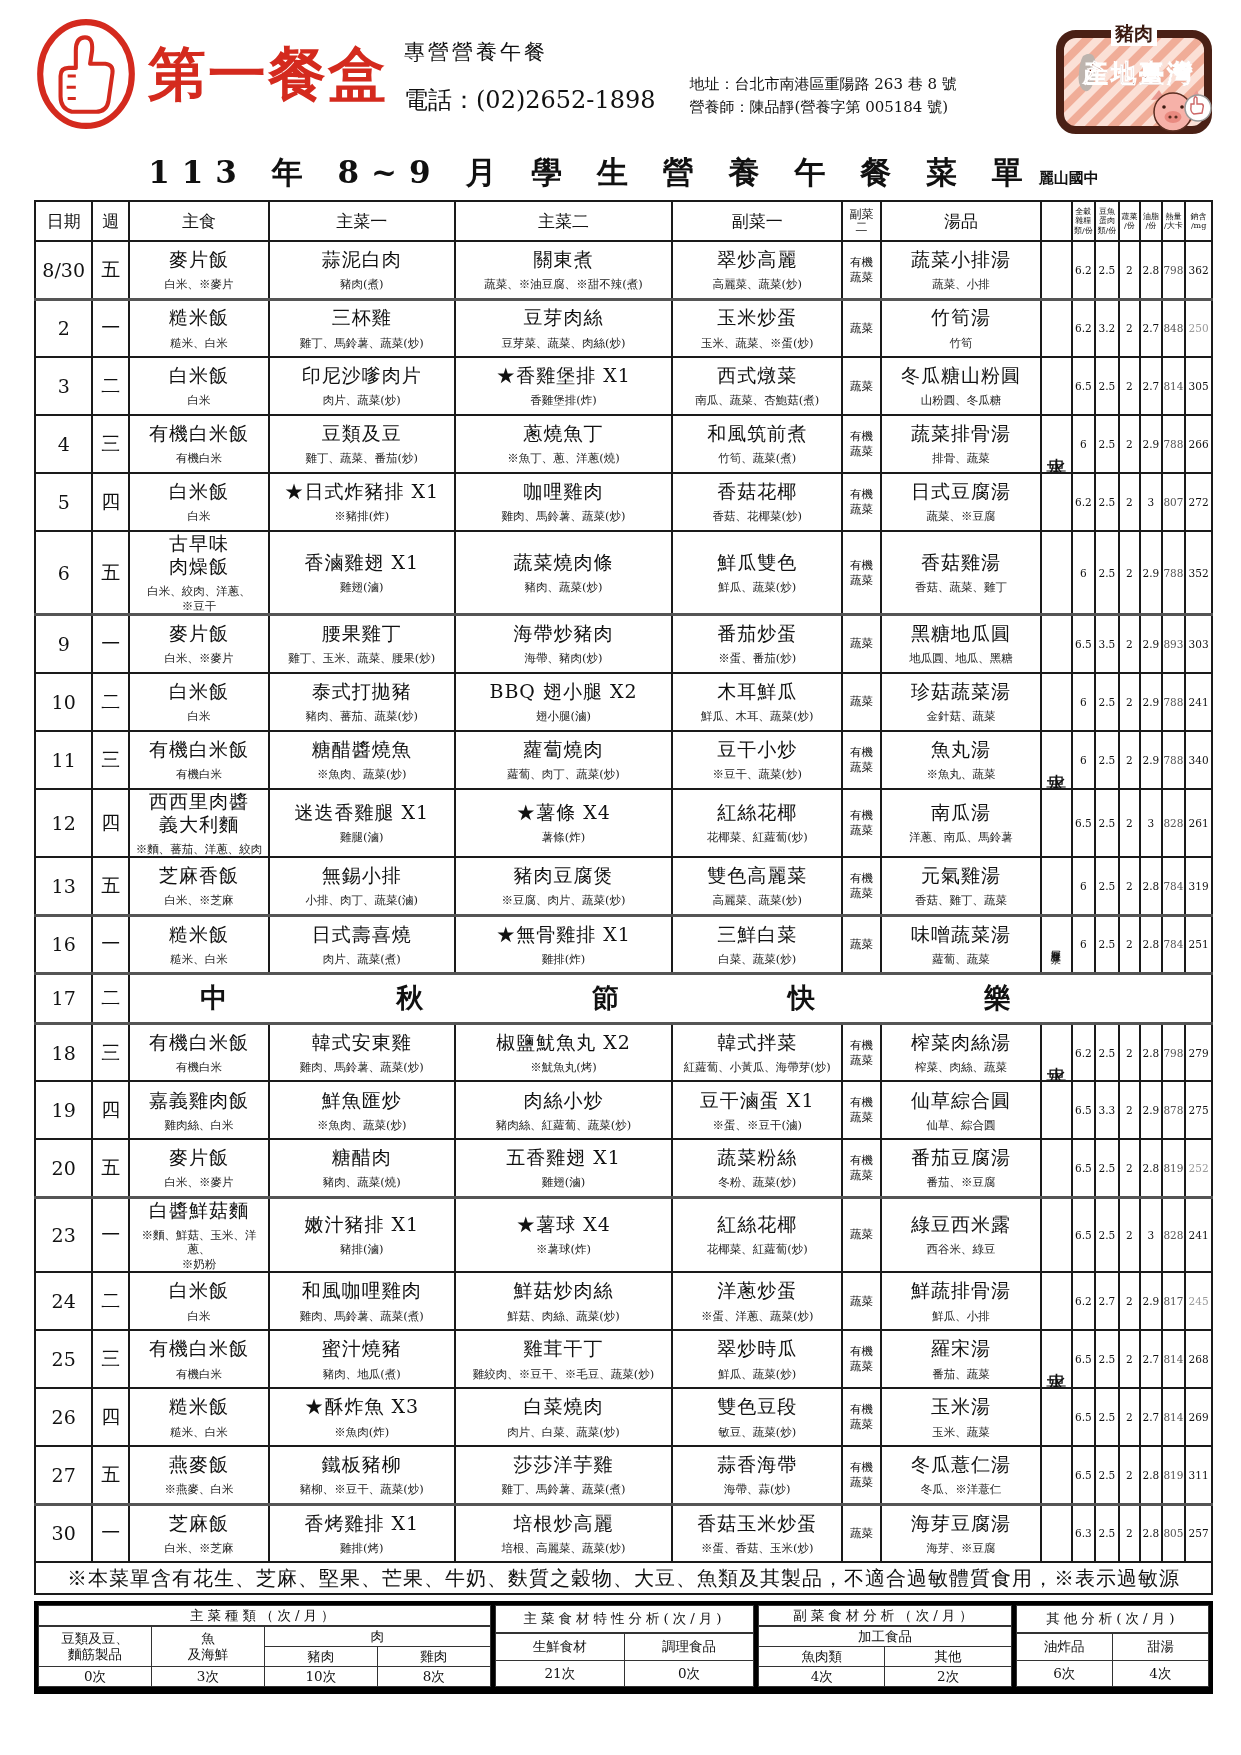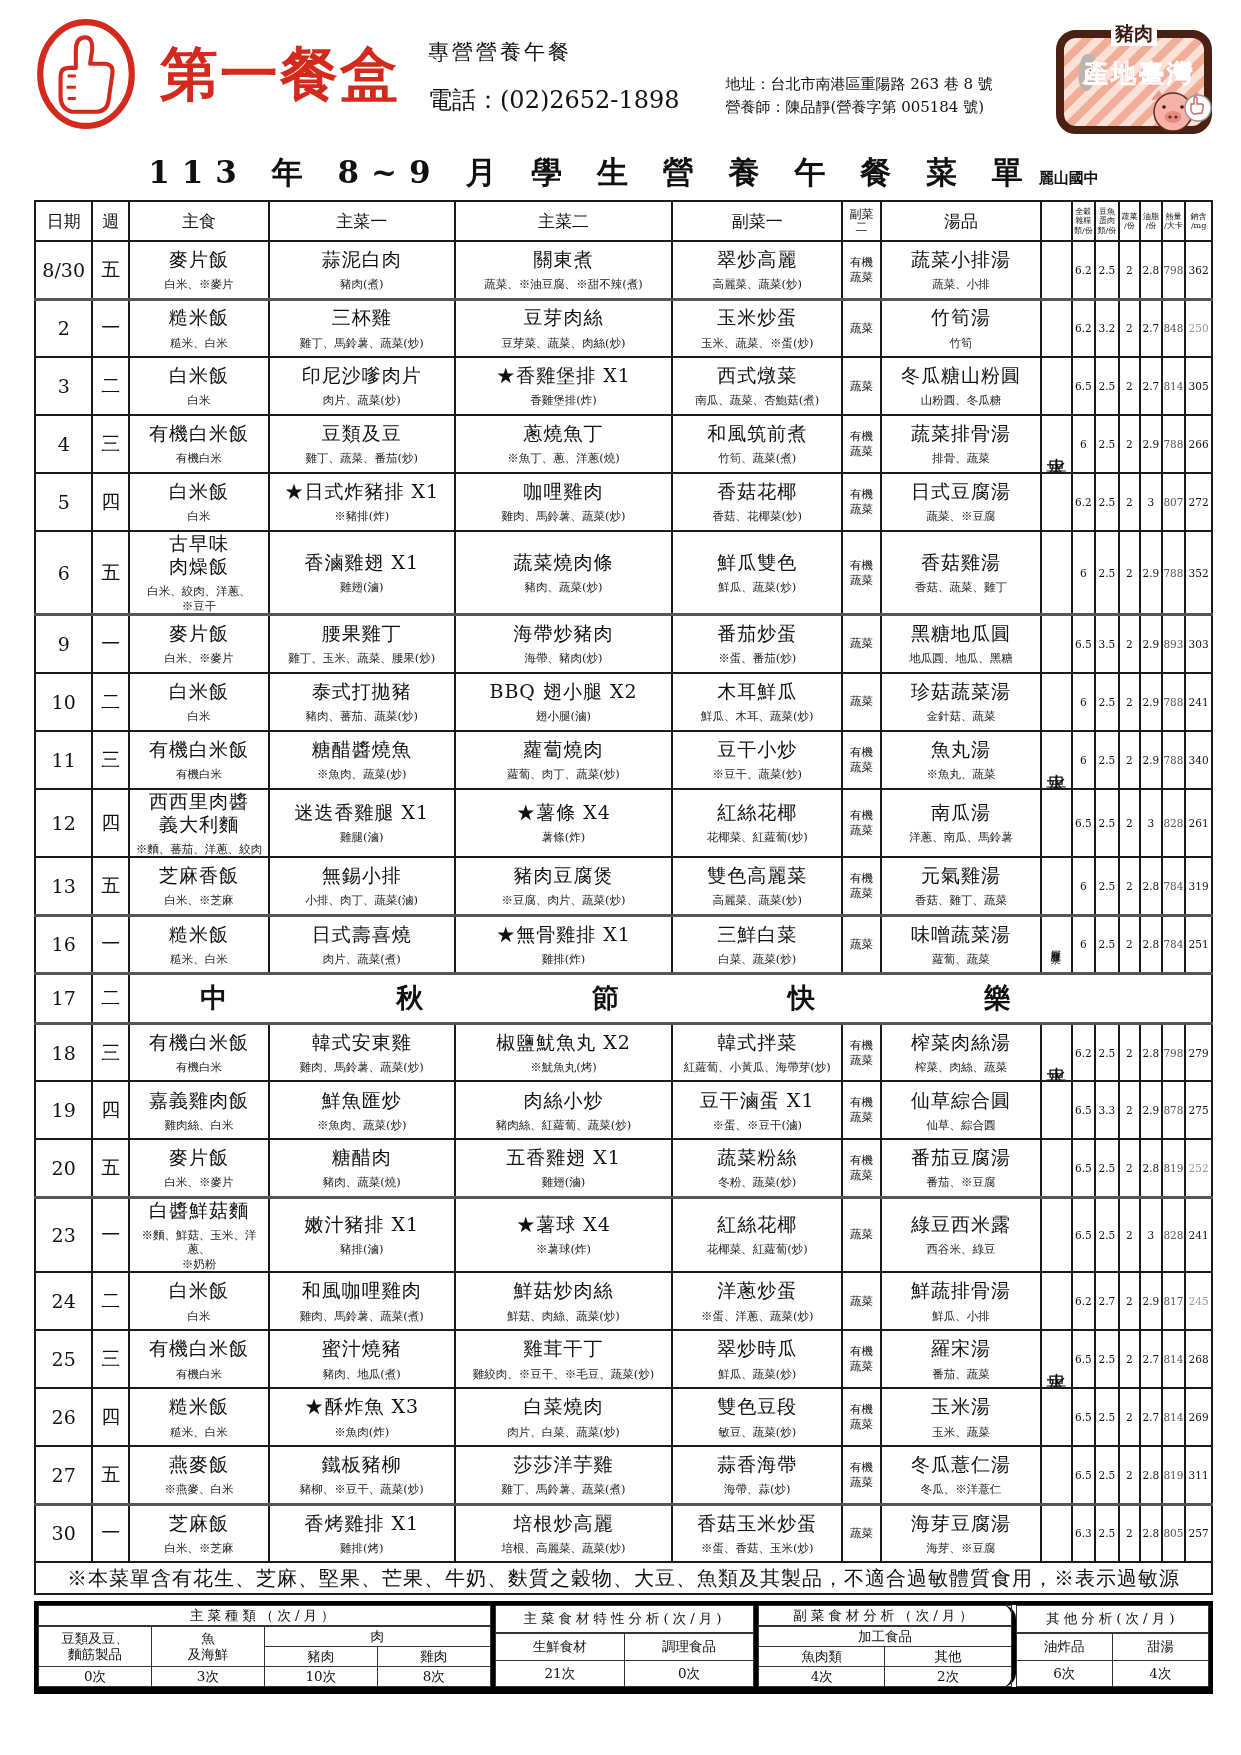--- a/index.html
+++ b/index.html
@@ -1,20 +1,20 @@
 <!DOCTYPE html>
 <html><head>
 <meta charset="utf-8">
 <style>
   html,body{margin:0;padding:0;background:#fff;}
   body{width:1241px;height:1755px;overflow:hidden;box-sizing:border-box;
        padding:18px 28px 0 34px;
        font-family:"DejaVu Serif","Liberation Serif",serif;color:#111;}
   .hdr{position:relative;height:132px;}
-  .hdr-left{display:flex;align-items:center;gap:22px;}
+  .hdr-left{display:flex;align-items:center;gap:10px;}
   .thumb-logo{width:104px;height:112px;flex:0 0 auto;}
   .brand{color:#d42a1e;font-size:58px;font-weight:bold;letter-spacing:2px;line-height:1;white-space:nowrap;}
   .brand-side{margin-left:6px;margin-top:6px;}
   .tagline{font-size:21px;letter-spacing:3px;}
   .phone{font-size:24px;margin-top:18px;}
   .addr{font-size:15px;line-height:1.55;margin-left:24px;margin-top:44px;white-space:nowrap;}
   .badge{position:absolute;right:0;top:2px;}
   .title-row{display:flex;align-items:baseline;justify-content:center;margin:2px 0 6px 0;}
   .big-title{font-size:31px;font-weight:bold;letter-spacing:12px;white-space:nowrap;}
   .school{font-size:15px;font-weight:bold;margin-left:4px;white-space:nowrap;}
@@ -40,21 +40,21 @@
   tr.holiday-r{height:50px;}
   .holiday-flex{display:flex;justify-content:space-between;padding:0 200px 0 70px;font-size:27px;font-weight:bold;}
   td.notecell{font-size:20px;height:30px;letter-spacing:1px;}
 
   .analysis{display:flex;width:1179px;margin-top:6px;border:4px solid #000;border-bottom:7px solid #000;box-sizing:border-box;}
   .an-sec{border-right:4px solid #000;box-sizing:border-box;}
   .an-sec:last-child{border-right:none;}
   .an-sec table{border-collapse:collapse;width:100%;table-layout:fixed;height:82px;}
   .an-sec td{border:1px solid #333;font-size:13.5px;text-align:center;padding:1px 2px;white-space:pre-line;line-height:1.15;}
   .an-title{font-size:15px;letter-spacing:4px;border-bottom:2px solid #333 !important;}
-  .s1{width:39%;} .s2{width:22.5%;} .s3{width:22%;border-radius:14px;} .s4{width:16.5%;}
+  .s1{width:39%;} .s2{width:22.5%;} .s3{width:22%;} .s4{width:16.5%;}
 </style>
 </head>
 <body>
 
 <div class="hdr">
   <div class="hdr-left">
     <svg class="thumb-logo" viewBox="0 0 100 110">
       <ellipse cx="50" cy="55" rx="45" ry="51" fill="none" stroke="#d42a1e" stroke-width="6"></ellipse>
       <path d="M36 92 q-11 -3 -11 -15 v-20 q0 -8 8 -8 h7 v-17 q0 -13 9 -13 q8 0 7 13 l-2 13 h15 q8 1 7 9 l-4 28 q-2 10 -12 10 z" fill="#fff" stroke="#d42a1e" stroke-width="4" stroke-linejoin="round"></path>
       <path d="M40 57 h-8 M40 68 h-9 M40 79 h-8" stroke="#d42a1e" stroke-width="3" fill="none"></path>

